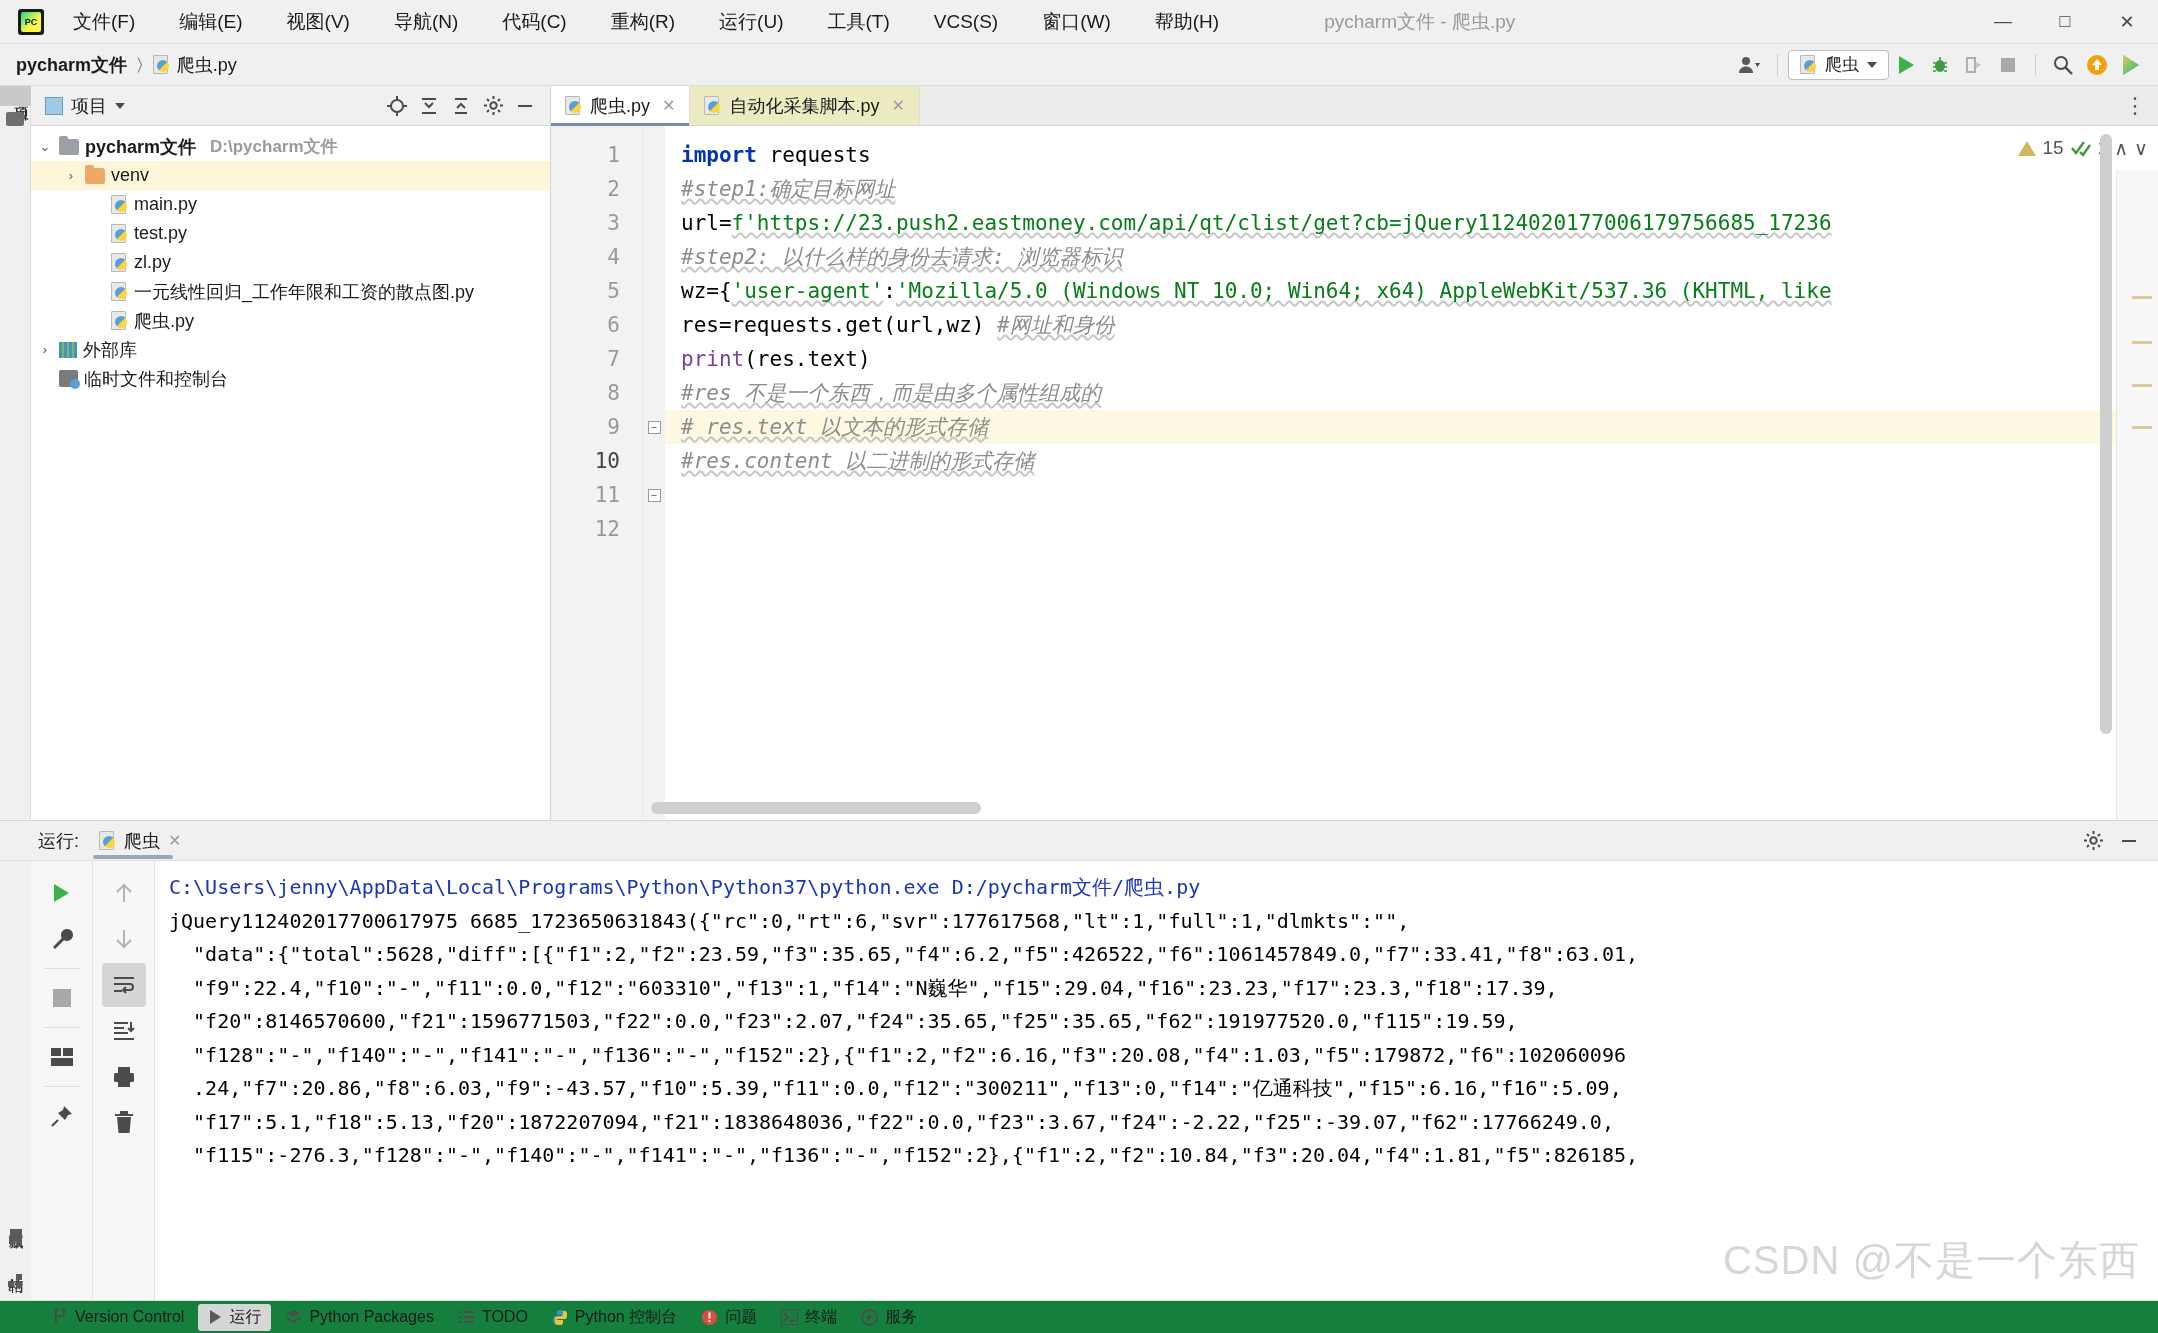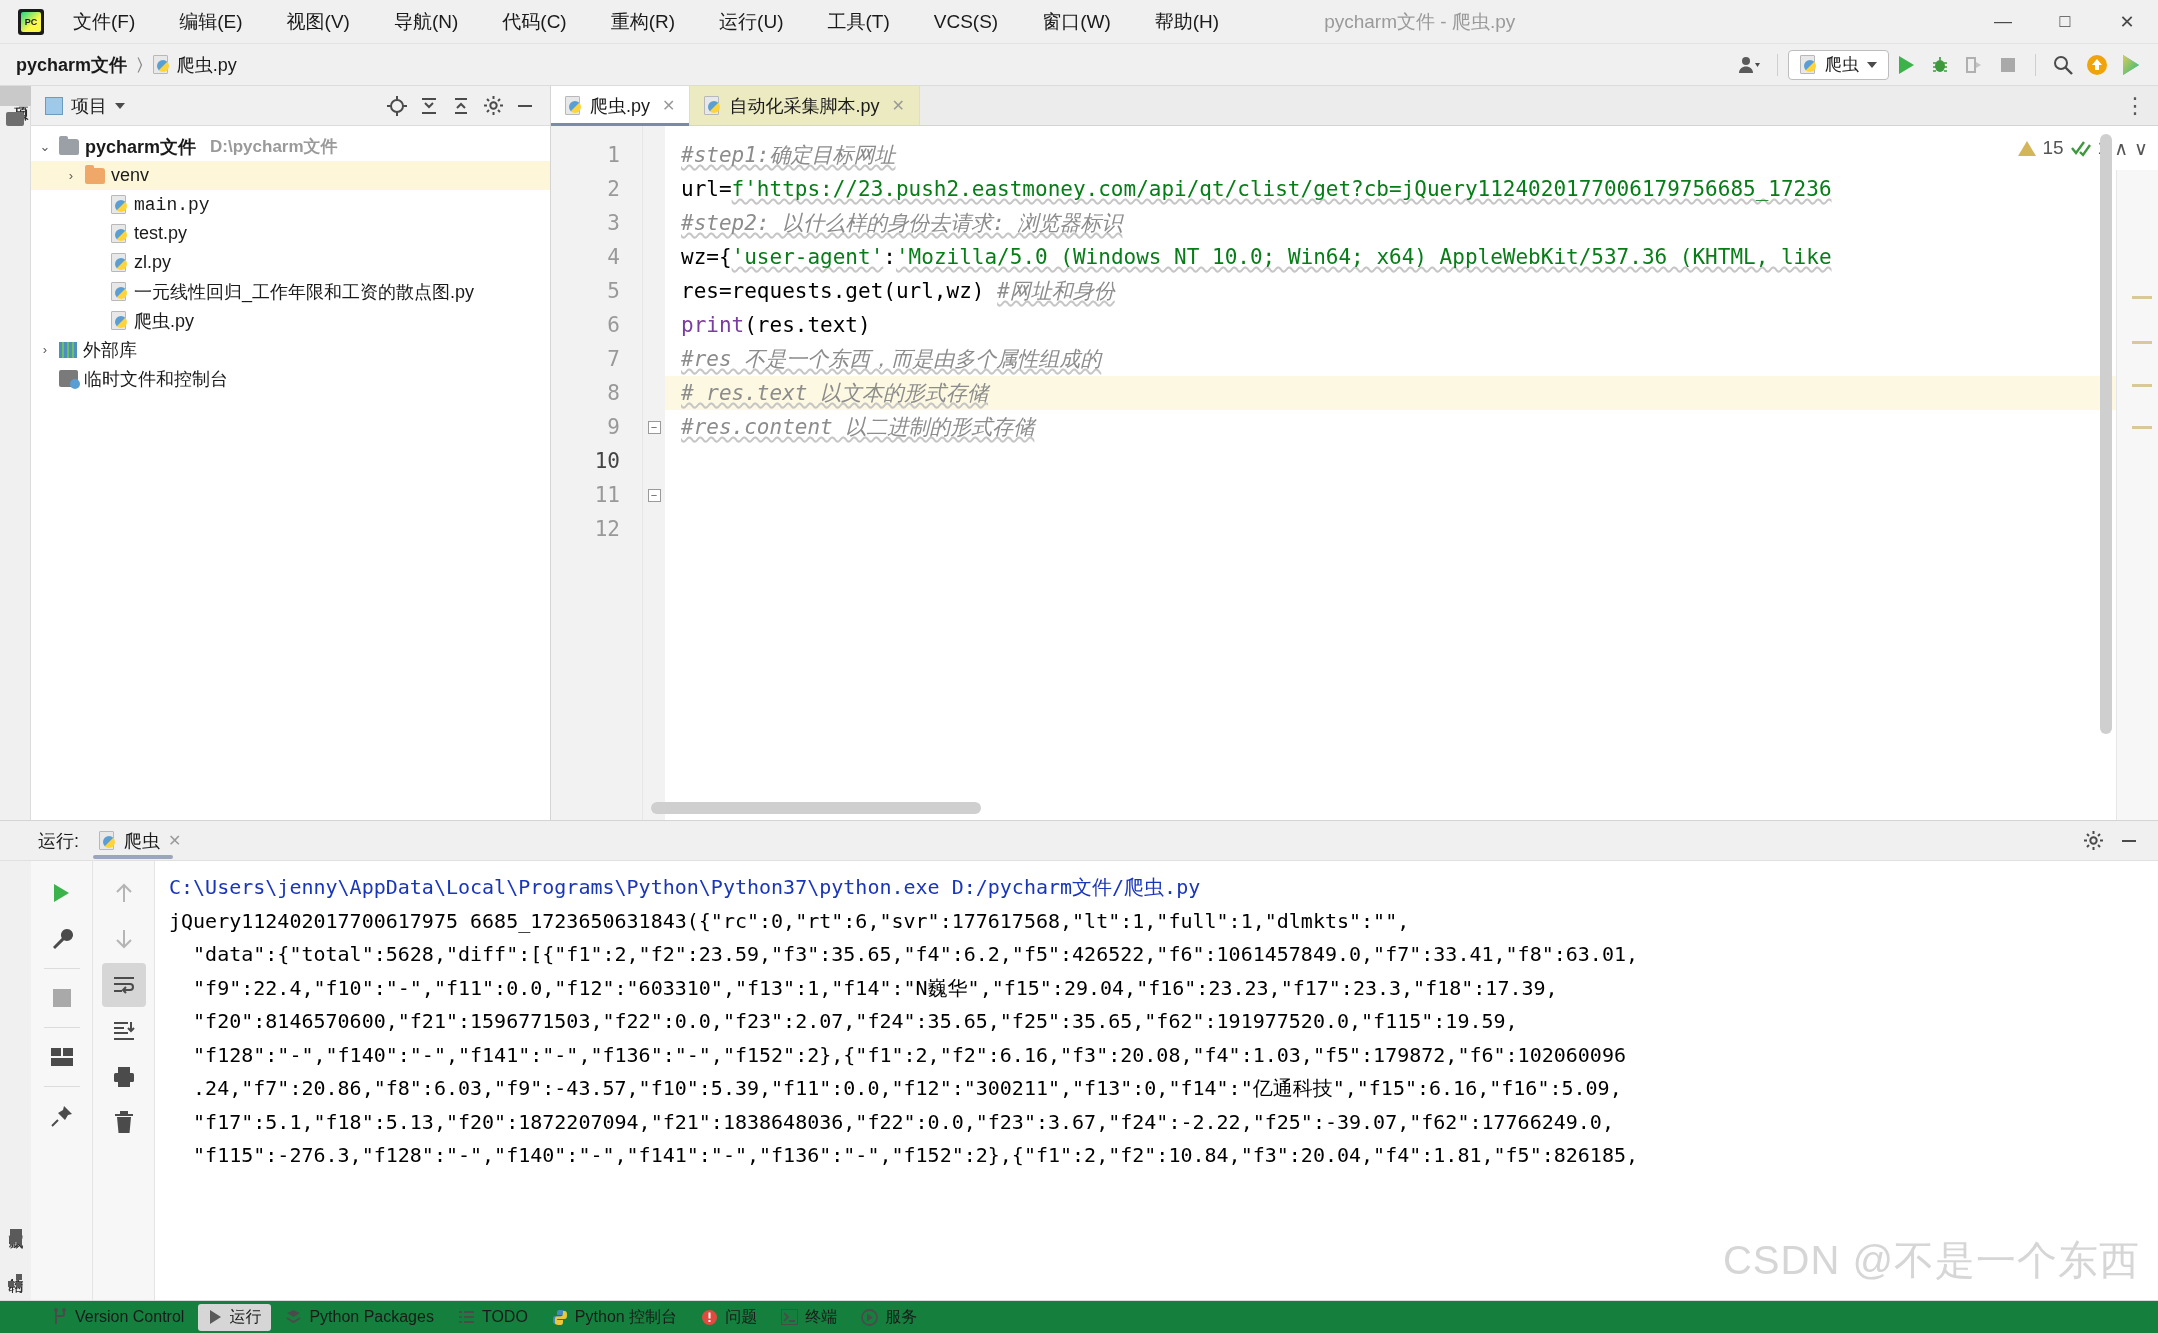--- a/index.html
+++ b/index.html
@@ -324,21 +324,21 @@
             <span class="arrow">⌄</span>
             <span class="folder"></span>
             <span class="nm bold">pycharm文件</span>
             <span class="path">D:\pycharm文件</span>
           </div>
           <div class="node sel" style="padding-left: 32px;">
             <span class="arrow">›</span>
             <span class="folder orange"></span>
             <span class="nm">venv</span>
           </div>
-          <div class="node" style="padding-left: 58px; font-family: Liberation Mono, monospace;">
+          <div class="node" style="padding-left: 58px;">
             <span class="arrow"></span>
             <span class="py-ico"></span>
             <span class="nm">main.py</span>
           </div>
           <div class="node" style="padding-left: 58px;">
             <span class="arrow"></span>
             <span class="py-ico"></span>
             <span class="nm">test.py</span>
           </div>
           <div class="node" style="padding-left: 58px;">
@@ -411,20 +411,21 @@
           <div class="fold">
               <span class="foldbox">−</span>
             </div>
           <div class="fold"></div>
           <div class="fold">
               <span class="foldbox">−</span>
             </div>
         </div>
 
         <div class="code" id="code">
+            <div class="cl"><span class="kw">import</span><span> requests</span></div>
             <div class="cl"><span class="cmt squig">#step1:确定目标网址</span></div>
             <div class="cl"><span>url=</span><span class="str squig">f'https://23.push2.eastmoney.com/api/qt/clist/get?cb=jQuery1124020177006179756685_17236</span></div>
             <div class="cl"><span class="cmt squig">#step2: 以什么样的身份去请求: 浏览器标识</span></div>
             <div class="cl"><span>wz={</span><span class="str squig">'user-agent'</span><span>:</span><span class="str squig">'Mozilla/5.0 (Windows NT 10.0; Win64; x64) AppleWebKit/537.36 (KHTML, like</span></div>
             <div class="cl"><span>res=requests.get(url,wz) </span><span class="cmt squig">#网址和身份</span></div>
             <div class="cl"><span class="fn">print</span><span>(res.text)</span></div>
             <div class="cl"><span class="cmt squig">#res 不是一个东西，而是由多个属性组成的</span></div>
             <div class="cl hl"><span class="cmt squig"># res.text 以文本的形式存储</span></div>
             <div class="cl"><span class="cmt squig">#res.content 以二进制的形式存储</span></div>
             <div class="cl"><span></span></div>

